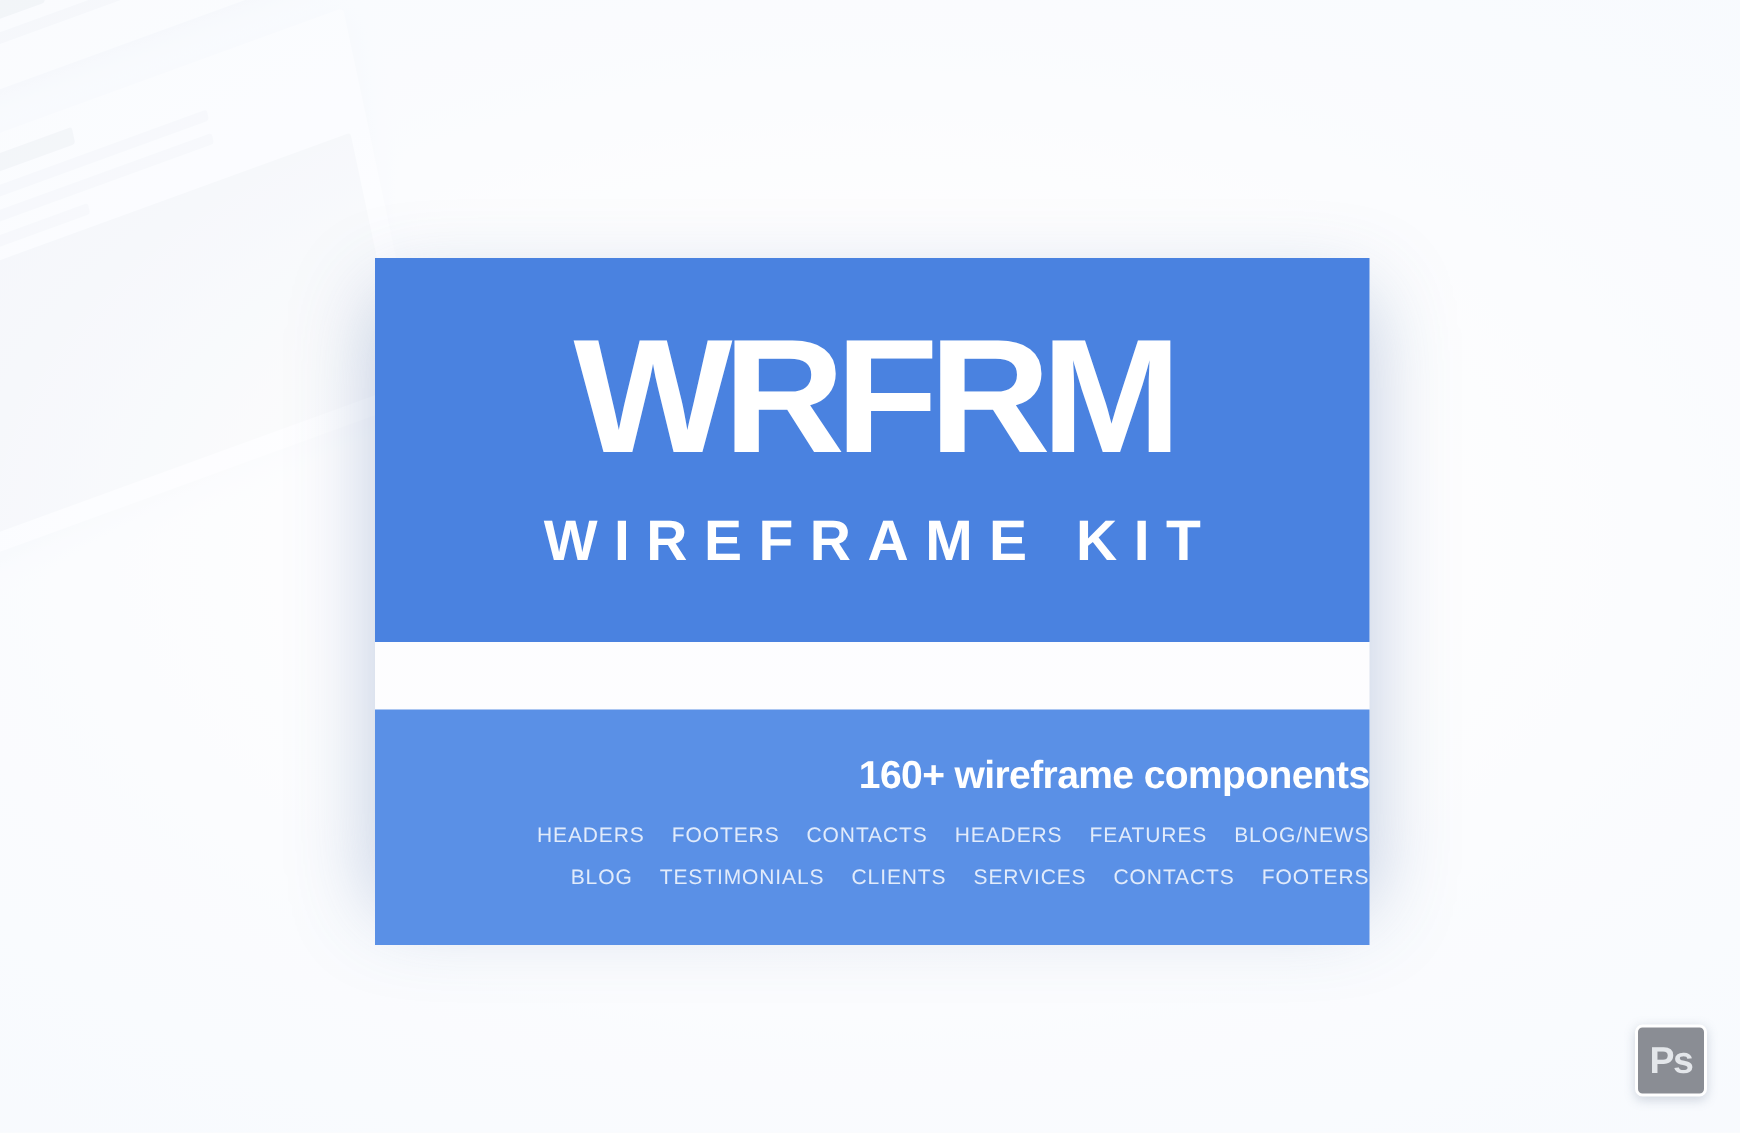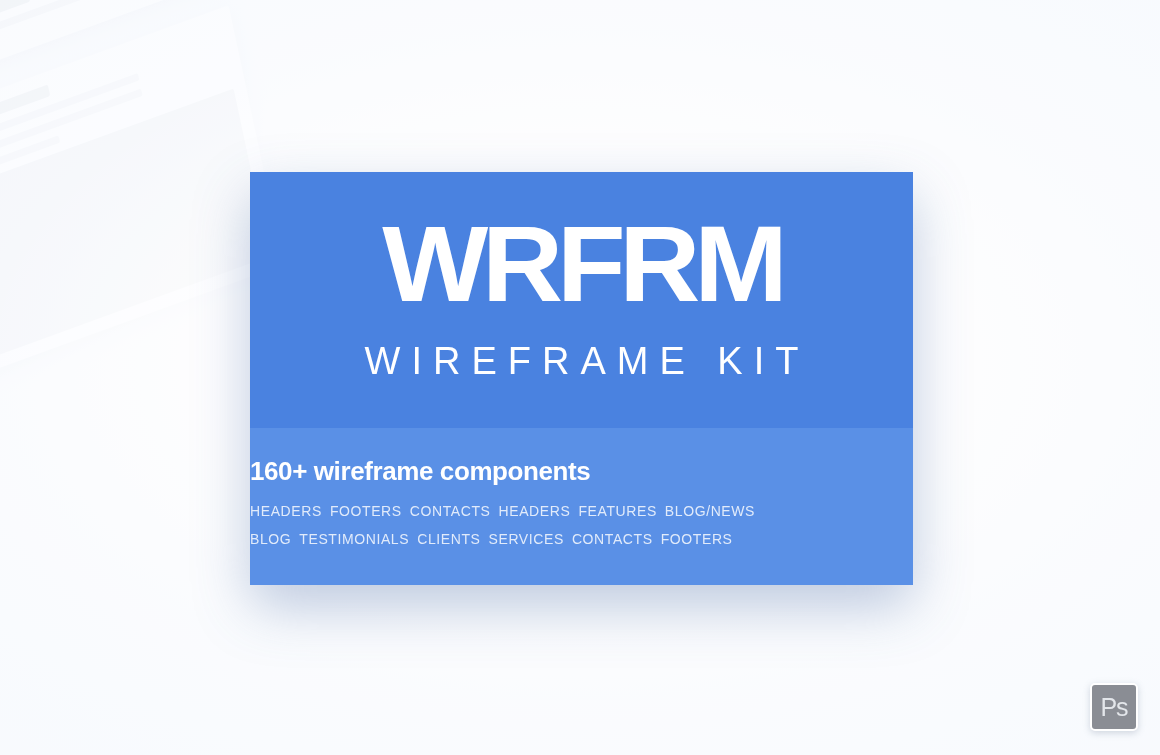--- a/index.html
+++ b/index.html
@@ -114,38 +114,39 @@
     flex-direction: column;
     align-items: center;
     justify-content: center;
   }
 
   #card-bottom {
     height: 157px;
     background: #5a90e6;
     display: flex;
     flex-direction: column;
-    align-items: flex-start;
+    align-items: flex-end;
     padding-top: 28px;
+    margin-top: 45px;
   }
 
   #brand {
     font-family: "Liberation Sans", sans-serif;
     font-weight: bold;
     font-size: 108px;
     line-height: 0.82;
     color: #ffffff;
     letter-spacing: -6px;
     transform: scaleX(1.04);
     white-space: nowrap;
   }
 
   #subtitle {
     font-family: "Liberation Sans", sans-serif;
-    font-weight: normal;
+    font-weight: bold;
     font-size: 38px;
     line-height: 1;
     color: #ffffff;
     letter-spacing: 11px;
     margin-top: 34px;
     margin-left: 11px;
     white-space: nowrap;
   }
 
   #tagline {
@@ -153,21 +154,21 @@
     font-weight: bold;
     font-size: 26px;
     color: #ffffff;
     letter-spacing: -0.4px;
     white-space: nowrap;
   }
 
   .cat-row {
     display: flex;
     justify-content: center;
-    gap: 8px;
+    gap: 18px;
     margin-top: 16px;
     white-space: nowrap;
   }
   .cat-row.second { margin-top: 12px; }
 
   .cat {
     font-family: "Liberation Sans", sans-serif;
     font-size: 14px;
     font-weight: normal;
     color: rgba(255,255,255,0.82);
@@ -185,21 +186,21 @@
     background: #8a8d94;
     border: 2px solid #ffffff;
     display: flex;
     align-items: center;
     justify-content: center;
     box-shadow: 0 2px 7px rgba(110,125,150,0.30);
   }
   #ps-badge span {
     font-family: "Liberation Sans", sans-serif;
     font-size: 25px;
-    font-weight: normal;
+    font-weight: bold;
     color: #e3e6ea;
     letter-spacing: -1px;
     line-height: 1;
   }
 </style>
 </head>
 <body>
 
 <div id="stage">
 

